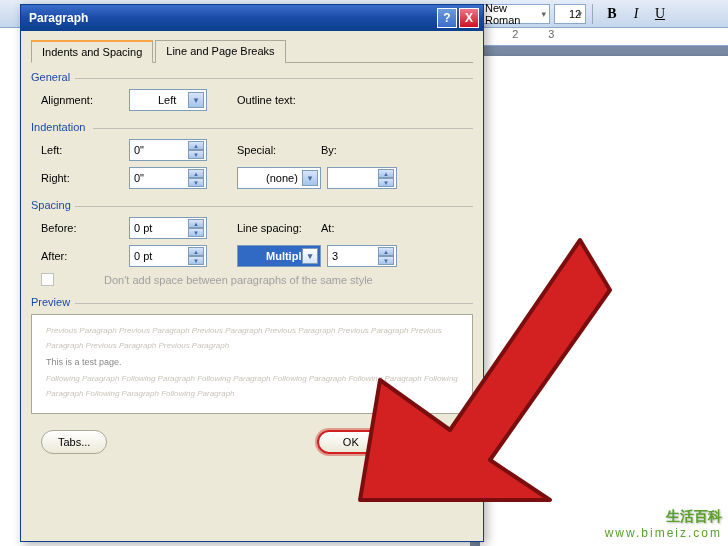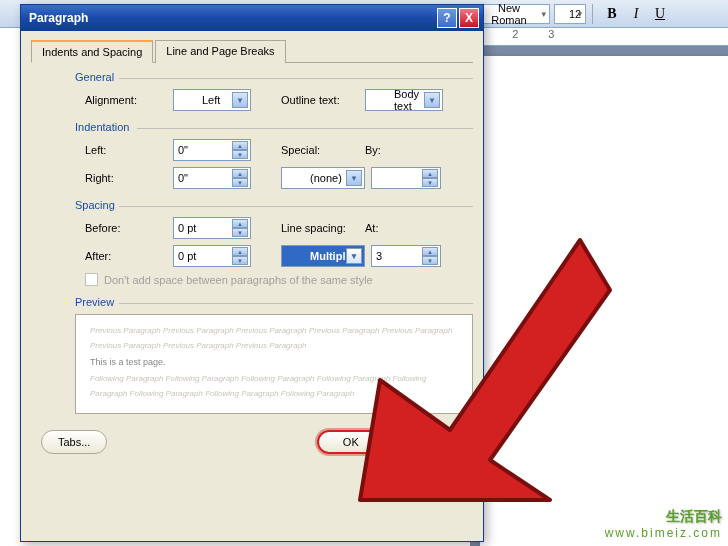--- a/index.html
+++ b/index.html
@@ -1,20 +1,20 @@
 <!DOCTYPE html>
 <html><head>
 <meta charset="utf-8">
 <style>
 * { box-sizing: border-box; margin: 0; padding: 0; font-family: Tahoma, sans-serif; font-size: 11px; }
 body { background: #fff; width: 728px; height: 546px; position: relative; overflow: hidden; }
 
 
 .bg-toolbar { position: absolute; top: 0; left: 0; right: 0; height: 28px; background: linear-gradient(#e4ecf7, #c5d6ec); border-bottom: 1px solid #8aa8ce; display: flex; align-items: center; padding-left: 470px; gap: 4px; }
-.bg-toolbar .font-select { height: 20px; border: 1px solid #8aa8ce; background: #fff; padding: 0 16px 0 14px; position: relative; font-size: 11px; display: flex; align-items: center; text-align: center; }
+.bg-toolbar .font-select { height: 20px; border: 1px solid #8aa8ce; background: #fff; padding: 0 16px 0 14px; position: relative; font-size: 11px; display: flex; align-items: center; }
 .bg-toolbar .font-select::after { content: "▾"; position: absolute; right: 3px; font-size: 9px; color: #666; }
 .bg-toolbar .font-name { width: 80px; }
 .bg-toolbar .font-size { width: 30px; }
 .bg-toolbar .sep { width: 4px; height: 20px; border-left: 1px solid #9ab; margin: 0 2px; }
 .bg-toolbar .fmt-btn { width: 20px; height: 20px; display: flex; align-items: center; justify-content: center; font-family: 'Times New Roman', serif; font-size: 14px; }
 .bg-toolbar .bold { font-weight: bold; }
 .bg-toolbar .italic { font-style: italic; }
 .bg-toolbar .underline { text-decoration: underline; }
 
 
@@ -32,21 +32,21 @@
 .titlebar .tbtn { width: 20px; height: 20px; margin-left: 2px; border: 1px solid #fff; display: flex; align-items: center; justify-content: center; font-size: 12px; font-weight: bold; }
 .titlebar .help-btn { background: linear-gradient(#6b9adb, #3b6ecb); color: #fff; }
 .titlebar .close-btn { background: linear-gradient(#e78, #c12); color: #fff; }
 
 .dialog-body { padding: 8px 10px; }
 
 .tabs { display: flex; border-bottom: 1px solid #aca899; margin-bottom: 8px; }
 .tab { padding: 4px 10px; border: 1px solid #aca899; border-bottom: none; background: #ece9d8; margin-right: 2px; position: relative; top: 1px; }
 .tab.active { background: #ece9d8; border-bottom: 1px solid #ece9d8; border-top: 2px solid #f9a646; }
 
-.group { margin-bottom: 10px; margin-left: 44px; }
+.group { margin-bottom: 10px; }
 .group-title { color: #1a4aa8; font-size: 11px; margin-bottom: 6px; position: relative; }
 .group-title::after { content: ""; position: absolute; top: 7px; height: 1px; background: #c0c0b8; }
 .general-title::after { left: 44px; right: 0; }
 .indent-title::after { left: 62px; right: 0; }
 .spacing-title::after { left: 44px; right: 0; }
 .preview-title::after { left: 44px; right: 0; }
 
 .row { display: flex; align-items: center; margin-bottom: 6px; padding-left: 10px; }
 .row .label { width: 88px; }
 .row .label2 { width: 84px; }
@@ -58,21 +58,21 @@
 
 .spinner { width: 78px; }
 .spinner .spin-btns { position: absolute; right: 2px; top: 1px; bottom: 1px; width: 16px; display: flex; flex-direction: column; }
 .spinner .sbtn { flex: 1; background: linear-gradient(#d6e5fb, #a5c3ec); border: 1px solid #7f9db9; display: flex; align-items: center; justify-content: center; font-size: 6px; color: #4a6a9a; }
 
 .combo.selected { background: #316ac5; color: #fff; font-weight: bold; }
 .combo.selected .arrow { background: linear-gradient(#fff, #d6e5fb); }
 
 .gap { width: 30px; }
 
-.checkbox-row { display: flex; align-items: center; padding-left: 10px; margin-top: 4px; color: #a0a0a0; }
+.checkbox-row { display: flex; align-items: center; padding-left: 10px; margin-top: 4px; color: #a0a0a0; gap: 44px; }
 .checkbox-row .cb { width: 13px; height: 13px; border: 1px solid #c0c0c0; background: #fff; margin-right: 6px; }
 
 .preview-box { border: 1px solid #aca899; background: #fff; height: 100px; padding: 8px 14px; margin-top: 4px; overflow: hidden; }
 .preview-box .faint { color: #c8c4b8; font-size: 8px; line-height: 15px; font-style: italic; }
 .preview-box .sample { color: #888; font-size: 9px; margin: 4px 0; }
 
 .dialog-buttons { display: flex; justify-content: space-between; padding: 6px 10px 0 10px; }
 .dialog-buttons .left { }
 .dialog-buttons .right { display: flex; gap: 10px; }
 .btn { height: 24px; padding: 0 16px; background: linear-gradient(#fff, #ece9d8); border: 1px solid #aca899; border-radius: 12px; display: flex; align-items: center; justify-content: center; }
@@ -129,24 +129,20 @@
     <div class="group">
       <div class="group-title general-title">General</div>
       <div class="row">
         <span class="label">Alignment:</span>
         <div class="combo">
           <span>Left</span>
           <span class="arrow"></span>
         </div>
         <div class="gap"></div>
         <span class="label2">Outline text:</span>
-        <div class="combo">
-          <span>Body text</span>
-          <span class="arrow"></span>
-        </div>
       </div>
     </div>
 
     <div class="group">
       <div class="group-title indent-title">Indentation</div>
       <div class="row">
         <span class="label">Left:</span>
         <div class="spinner">
           <span>0"</span>
           <div class="spin-btns">

